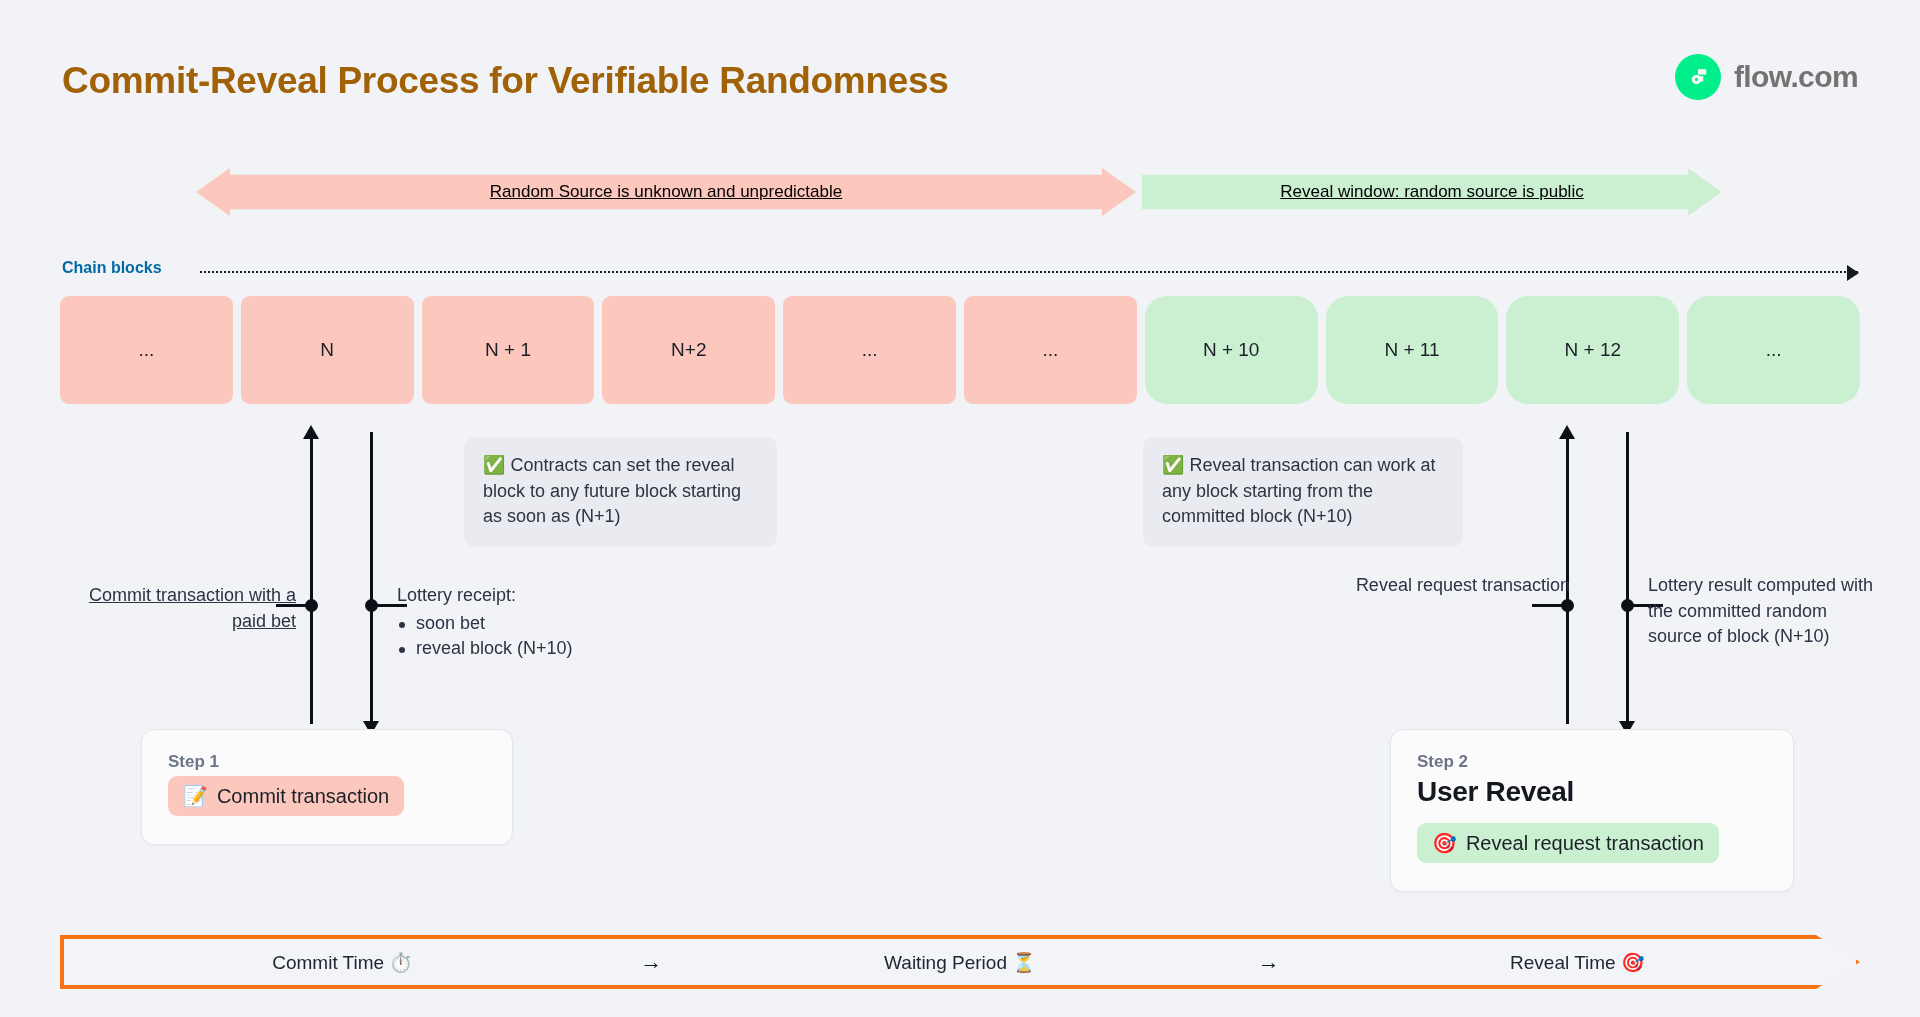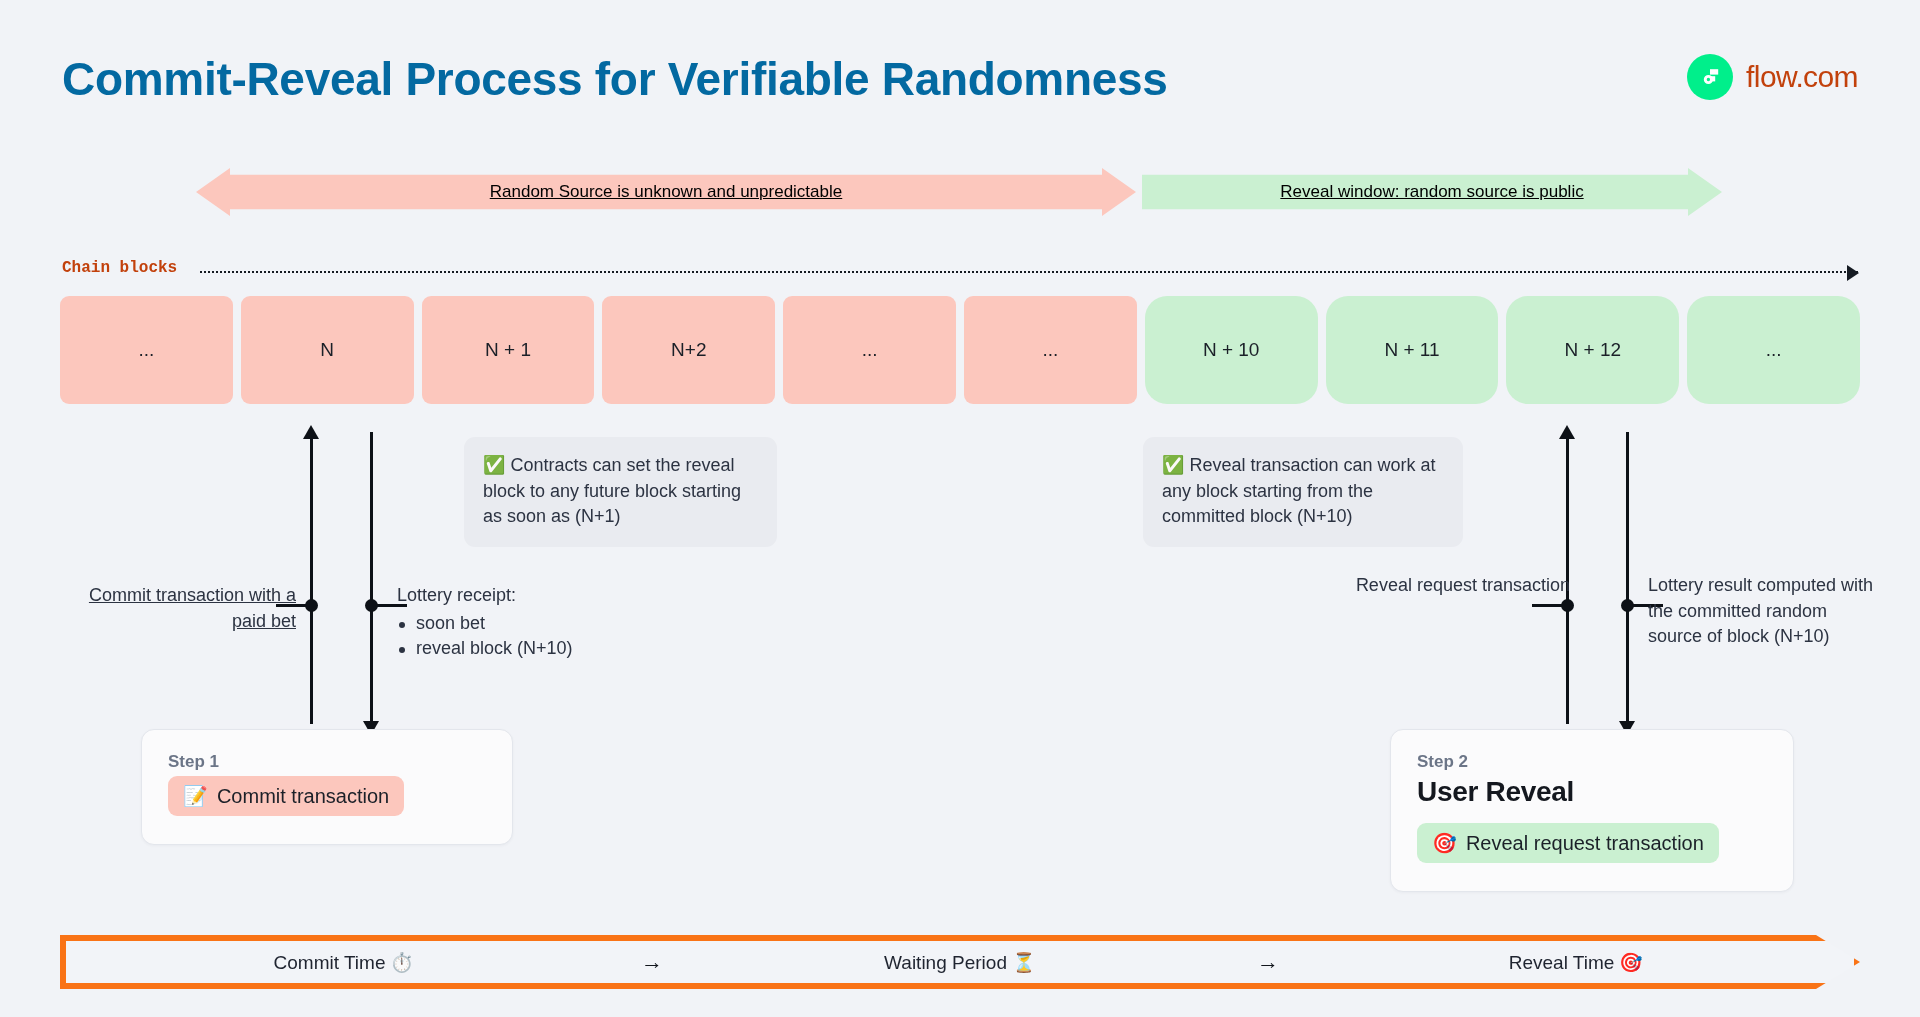--- a/index.html
+++ b/index.html
@@ -22,25 +22,25 @@
     position: relative;
     width: 1920px;
     height: 1017px;
     background: #f1f3f7;
   }
 
   
   .page-title {
     position: absolute;
     left: 62px;
-    top: 52px;
-    font-size: 46px;
+    top: 60px;
+    font-size: 37px;
     font-weight: 700;
     letter-spacing: -0.3px;
-    color: #0369a1;
+    color: #a16207;
     white-space: nowrap;
   }
 
   .brand {
     position: absolute;
     right: 62px;
     top: 54px;
     display: flex;
     align-items: center;
     gap: 13px;
@@ -49,22 +49,22 @@
     width: 46px;
     height: 46px;
     border-radius: 50%;
     background: #00ef8b;
     display: flex;
     align-items: center;
     justify-content: center;
   }
   .brand-name {
     font-size: 30px;
-    font-weight: 400;
-    color: #c2410c;
+    font-weight: 700;
+    color: #737373;
     letter-spacing: -0.6px;
   }
 
   
   .banner {
     position: absolute;
     height: 48px;
     display: flex;
     align-items: center;
     justify-content: center;
@@ -90,23 +90,22 @@
     clip-path: polygon(0 14%, calc(100% - 34px) 14%, calc(100% - 34px) 0, 100% 50%, calc(100% - 34px) 100%, calc(100% - 34px) 86%, 0 86%);
   }
 
   
   .chain-label {
     position: absolute;
     left: 62px;
     top: 259px;
     font-size: 16px;
     font-weight: 700;
-    color: #c2410c;
+    color: #0369a1;
     white-space: nowrap;
-    font-family: Liberation Mono, monospace;
   }
 
   .chain-line {
     position: absolute;
     left: 200px;
     top: 271px;
     width: 1658px;
     height: 2px;
     border-top: 2px dotted #151a22;
   }
@@ -277,21 +276,21 @@
   .step-chip.pink  { background: #fcc7bd; }
   .step-chip.green { background: #caf0d1; }
 
   
   .timeline {
     position: absolute;
     left: 60px;
     top: 935px;
     width: 1800px;
     height: 54px;
-    border: 6px solid #f97316;
+    border: 4px solid #f97316;
     background: #f2f4f8;
     display: flex;
     align-items: center;
     clip-path: polygon(0 0, calc(100% - 44px) 0, 100% 50%, calc(100% - 44px) 100%, 0 100%);
   }
   .timeline-seg {
     flex: 1;
     text-align: center;
     font-size: 19px;
     color: #1f2430;

